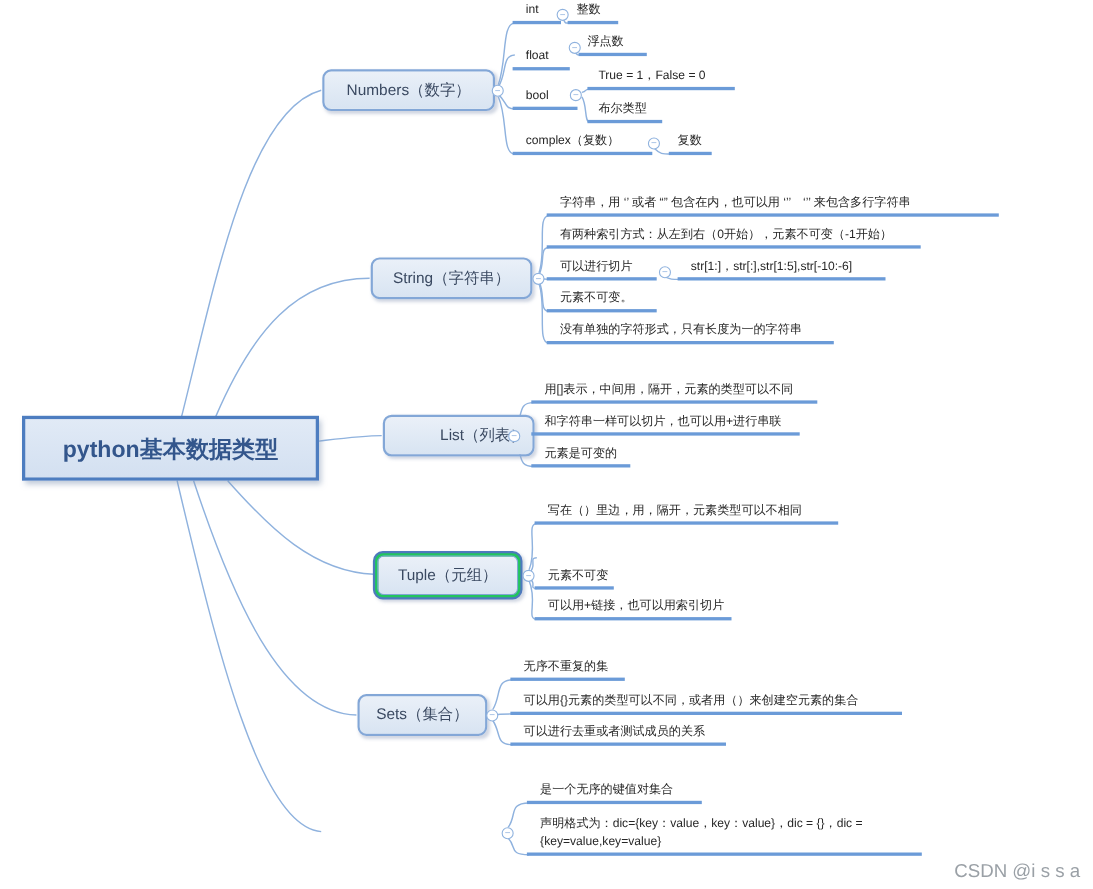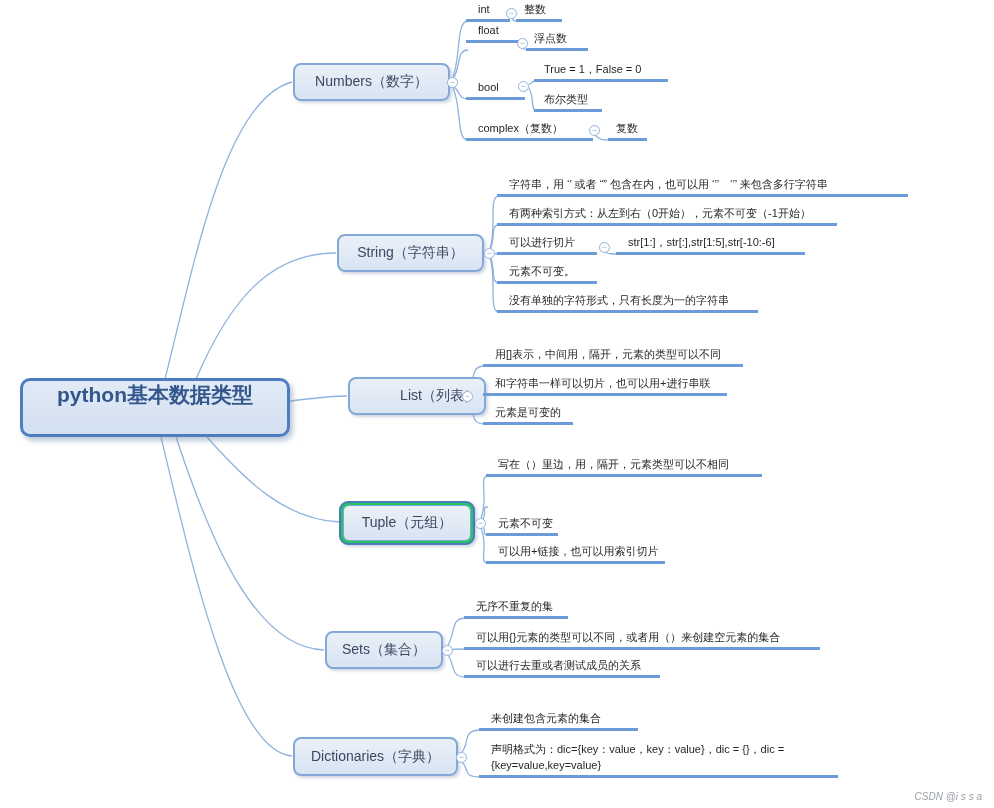--- a/index.html
+++ b/index.html
@@ -12,24 +12,24 @@
   .node{
     position:absolute;box-sizing:border-box;
     border:2px solid #83a7d7;border-radius:8px;
     background:linear-gradient(#eaf0f8,#d8e4f2);
     box-shadow:2px 2px 3px rgba(150,165,190,.45);
     display:flex;align-items:center;justify-content:center;
     font-size:14px;color:#3a4961;white-space:nowrap;cursor:default;
   }
   .root-node{
     position:absolute;box-sizing:border-box;
-    border:3px solid #4d7dc0;border-radius:10px;
+    border:3px solid #4d7dc0;border-radius:0;
     background:linear-gradient(#e1eaf6,#d3e0f1);
     box-shadow:3px 4px 5px rgba(130,150,180,.5);
-    display:flex;justify-content:center;
+    display:flex;align-items:center;justify-content:center;
     font-size:21px;font-weight:bold;color:#33568c;white-space:nowrap;
   }
   .tuple-outer{
     position:absolute;box-sizing:border-box;
     border:2px solid #4d79bd;border-radius:9px;background:#22c55e;
     padding:2px;box-shadow:2px 2px 3px rgba(150,165,190,.45);
   }
   .tuple-inner{
     box-sizing:border-box;width:100%;height:100%;
     border:1px solid #7fa5d6;border-radius:6px;
@@ -44,21 +44,21 @@
     border-bottom:3px solid #6b9bd8;white-space:nowrap;cursor:default;
   }
   .leaf.wrap{white-space:normal;line-height:16px;}
   
   .collapse{
     position:absolute;box-sizing:border-box;width:11px;height:11px;border-radius:50%;
     border:1px solid #8fb2de;background:#ffffff;color:#8fb2de;
     font-size:9px;line-height:8px;text-align:center;cursor:pointer;
   }
   .watermark{
-    position:absolute;right:12px;bottom:6px;font-size:10px;color:#9aa0a6;font-style:italic;
+    position:absolute;right:12px;bottom:6px;font-size:17px;color:#9aa0a6;
   }
 </style>
 </head>
 <body>
 
 <div id="canvas">
 
   <svg id="wires" viewBox="0 0 994 808">
     <g fill="none" stroke="#8fb2de" stroke-width="1.3">
 
@@ -119,40 +119,37 @@
     <span>List（列表）</span>
   </div>
   <div class="tuple-outer" style="left:339px;top:501px;width:136px;height:44px;">
     <div class="tuple-inner">
       <span>Tuple（元组）</span>
     </div>
   </div>
   <div class="node" style="left:325px;top:631px;width:118px;height:38px;">
     <span>Sets（集合）</span>
   </div>
-  <div class="node" style="left:293px;top:737px;width:165px;height:39px;">
-    <span>Dictionaries（字典）</span>
-  </div>
 
   <span class="collapse" style="left:447px;top:77px;">−</span>
   <span class="collapse" style="left:484px;top:248px;">−</span>
   <span class="collapse" style="left:462px;top:391px;">−</span>
   <span class="collapse" style="left:475px;top:518px;">−</span>
   <span class="collapse" style="left:442px;top:645px;">−</span>
   <span class="collapse" style="left:456px;top:752px;">−</span>
 
   <span class="collapse" style="left:506px;top:8px;">−</span>
   <span class="collapse" style="left:517px;top:38px;">−</span>
   <span class="collapse" style="left:518px;top:81px;">−</span>
   <span class="collapse" style="left:589px;top:125px;">−</span>
   <span class="collapse" style="left:599px;top:242px;">−</span>
 
   <div class="leaf" style="left:466px;top:0px;width:44px;">int</div>
   <div class="leaf" style="left:516px;top:0px;width:46px;padding-left:8px;">整数</div>
-  <div class="leaf" style="left:466px;top:21px;width:52px;">float</div>
+  <div class="leaf" style="left:466px;top:42px;width:52px;">float</div>
   <div class="leaf" style="left:526px;top:29px;width:62px;padding-left:8px;">浮点数</div>
   <div class="leaf" style="left:466px;top:78px;width:59px;">bool</div>
   <div class="leaf" style="left:534px;top:60px;width:134px;padding-left:10px;">True = 1，False = 0</div>
   <div class="leaf" style="left:534px;top:90px;width:68px;padding-left:10px;">布尔类型</div>
   <div class="leaf" style="left:466px;top:119px;width:127px;">complex（复数）</div>
   <div class="leaf" style="left:608px;top:119px;width:39px;padding-left:8px;">复数</div>
 
   <div class="leaf" style="left:497px;top:175px;width:411px;">字符串，用 ‘’ 或者 “” 包含在内，也可以用 ‘’’　‘’’ 来包含多行字符串</div>
   <div class="leaf" style="left:497px;top:204px;width:340px;">有两种索引方式：从左到右（0开始），元素不可变（-1开始）</div>
   <div class="leaf" style="left:497px;top:233px;width:100px;">可以进行切片</div>
@@ -165,17 +162,17 @@
   <div class="leaf" style="left:483px;top:403px;width:90px;">元素是可变的</div>
 
   <div class="leaf" style="left:486px;top:455px;width:276px;">写在（）里边，用，隔开，元素类型可以不相同</div>
   <div class="leaf" style="left:486px;top:514px;width:72px;">元素不可变</div>
   <div class="leaf" style="left:486px;top:542px;width:179px;">可以用+链接，也可以用索引切片</div>
 
   <div class="leaf" style="left:464px;top:597px;width:104px;">无序不重复的集</div>
   <div class="leaf" style="left:464px;top:628px;width:356px;">可以用{}元素的类型可以不同，或者用（）来创建空元素的集合</div>
   <div class="leaf" style="left:464px;top:656px;width:196px;">可以进行去重或者测试成员的关系</div>
 
-  <div class="leaf" style="left:479px;top:709px;width:159px;">来创建包含元素的集合</div>
+  <div class="leaf" style="left:479px;top:709px;width:159px;">是一个无序的键值对集合</div>
   <div class="leaf wrap" style="left:479px;top:740px;width:359px;">声明格式为：dic={key：value，key：value}，dic = {}，dic = {key=value,key=value}</div>
 
   <div class="watermark">CSDN @i s s a</div>
 </div>
 
 </body></html>

